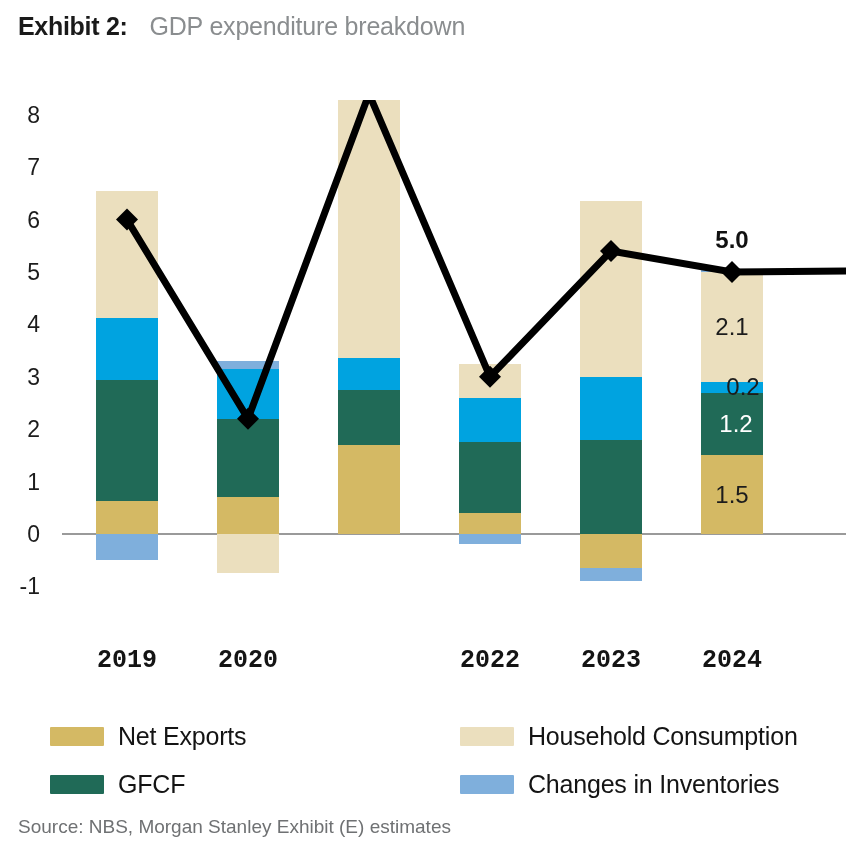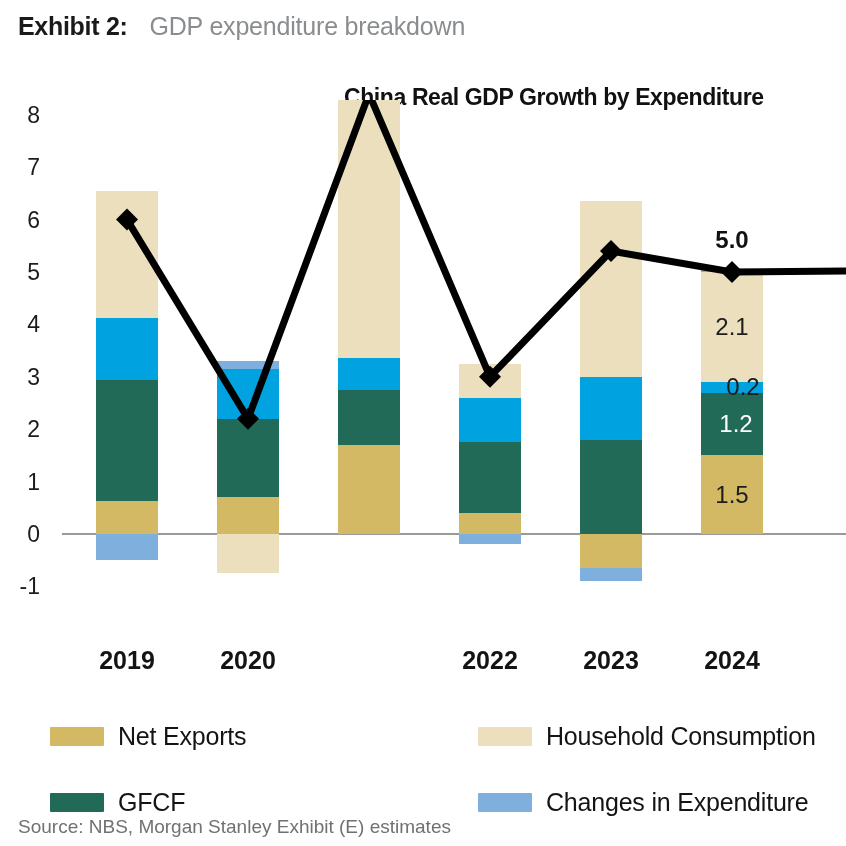--- a/index.html
+++ b/index.html
@@ -85,40 +85,39 @@
     font-size: 24px; font-weight: bold; color: #111111;
     transform: translate(0, -100%);
     white-space: nowrap;
   }
 
   #line-layer { position: absolute; inset: 0; pointer-events: none; }
 
   
   #xaxis {
     position: absolute;
-    left: 0px; top: 646px; width: 846px; height: 40px;
+    left: 0px; top: 646px; width: 846px; height: 40px; font-family: Liberation Mono, monospace;
   }
   .xtick {
     position: absolute;
     width: 110px; text-align: center;
     font-size: 25px; font-weight: bold; color: #141414;
     transform: translateX(-50%);
     white-space: nowrap;
   }
 
   
   #legend {
     position: absolute;
     left: 50px; top: 712px;
     width: 780px;
     display: grid;
     grid-template-columns: 410px 370px;
     grid-auto-rows: 48px;
     align-items: center;
-    gap: 18px;
   }
   .legend-item { display: flex; align-items: center; gap: 14px; }
   .legend-swatch {
     width: 54px; height: 19px; flex: 0 0 auto; border-radius: 1px;
   }
   .legend-text {
     font-size: 25px; color: #141414; white-space: nowrap;
     letter-spacing: -0.2px;
   }
 
@@ -133,21 +132,20 @@
 </head>
 <body>
 
 <div id="page">
 
   <div id="exhibit-header">
     <div id="exhibit-label">Exhibit 2:</div>
     <div id="exhibit-title">GDP expenditure breakdown</div>
   </div>
 
-  <div id="chart-title">China Real GDP Growth by Expenditure</div>
 
   <div id="plot-frame">
     <div id="plot-inner">
       <div id="yaxis-ticks">
           <div class="ytick" style="top: 14.8px;"><span>8</span></div>
           <div class="ytick" style="top: 67.2px;"><span>7</span></div>
           <div class="ytick" style="top: 119.6px;"><span>6</span></div>
           <div class="ytick" style="top: 172px;"><span>5</span></div>
           <div class="ytick" style="top: 224.4px;"><span>4</span></div>
           <div class="ytick" style="top: 276.8px;"><span>3</span></div>
@@ -235,19 +233,19 @@
       <div class="legend-item">
         <span class="legend-swatch" style="background: rgb(235, 223, 190);"></span>
         <span class="legend-text">Household Consumption</span>
       </div>
       <div class="legend-item">
         <span class="legend-swatch" style="background: rgb(32, 106, 87);"></span>
         <span class="legend-text">GFCF</span>
       </div>
       <div class="legend-item">
         <span class="legend-swatch" style="background: rgb(127, 175, 220);"></span>
-        <span class="legend-text">Changes in Expenditure</span>
+        <span class="legend-text">Changes in Inventories</span>
       </div>
     </div>
 
   <div id="source">Source: NBS, Morgan Stanley Exhibit (E) estimates</div>
 
 </div>
 
 </body></html>

